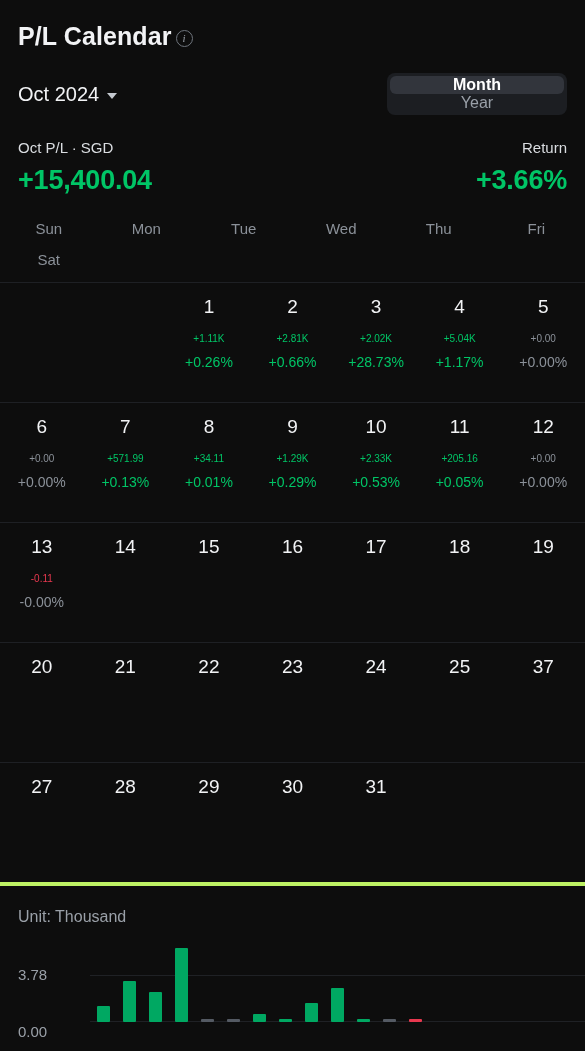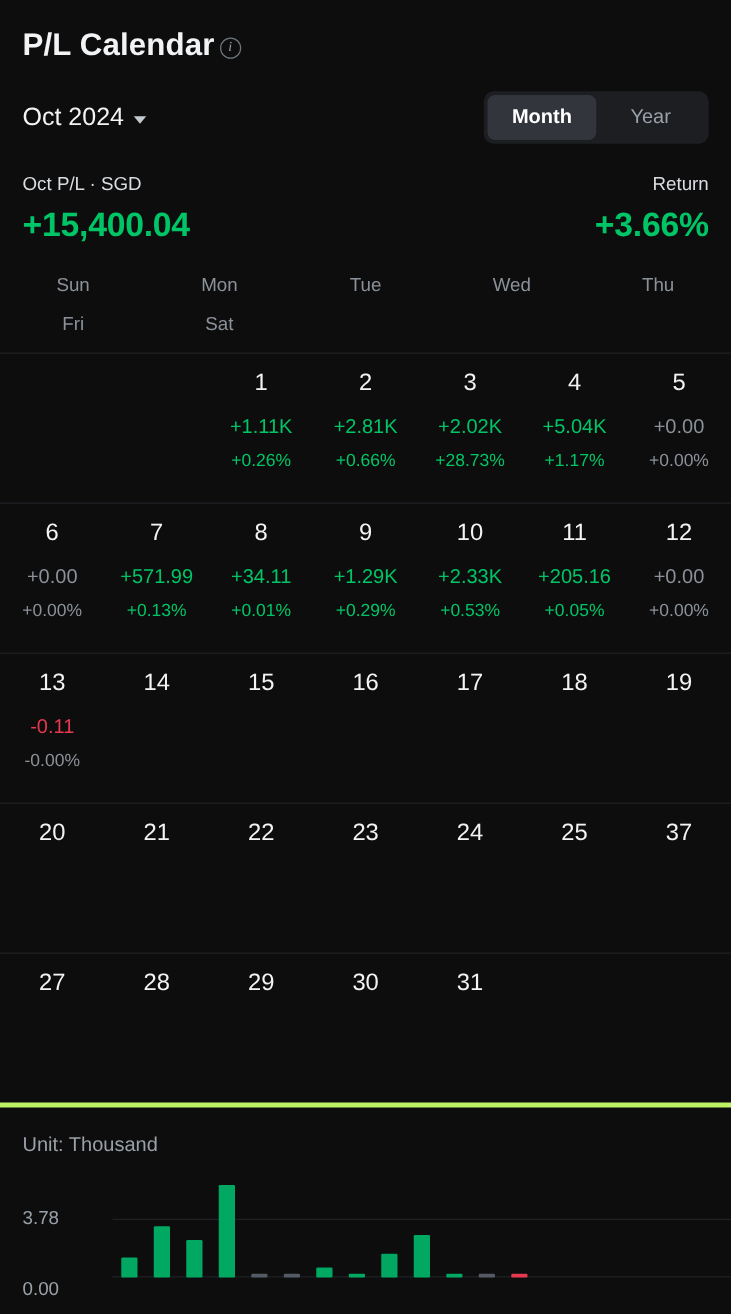--- a/index.html
+++ b/index.html
@@ -37,21 +37,21 @@
     display: flex; align-items: center; gap: 8px;
     font-size: 20px; color: #f2f3f5; cursor: pointer;
   }
   .caret-down {
     width: 0; height: 0;
     border-left: 5px solid transparent; border-right: 5px solid transparent;
     border-top: 6px solid #c4c9cf; margin-top: 4px;
   }
   .seg-control {
     display: flex; background: #1c1e22; border-radius: 8px; padding: 3px;
-    width: 180px; height: 42px;
+    width: 180px; height: 42px; flex-direction: column;
   }
   .seg {
     flex: 1; display: flex; align-items: center; justify-content: center;
     font-size: 16px; border-radius: 6px; color: #9aa0a8; cursor: pointer;
   }
   .seg.active { background: #32353c; color: #ffffff; font-weight: bold; }
 
   
   .summary {
     display: flex; justify-content: space-between; align-items: flex-start;
@@ -59,37 +59,37 @@
   }
   .sum-col.right { text-align: right; }
   .sum-label { font-size: 15px; color: #dadde1; }
   .sum-value { font-size: 27px; font-weight: bold; margin-top: 9px; letter-spacing: -.2px; }
   .pos { color: #00c566; }
   .neg { color: #e8384f; }
   .zero { color: #8b9199; }
 
   
   .weekdays {
-    display: grid; grid-template-columns: repeat(5, 1fr);
+    display: grid; grid-template-columns: repeat(6, 1fr);
     padding: 24px 0 0 0;
   }
   .weekday {
     text-align: center; font-size: 15px; color: #8b9199; padding-bottom: 14px;
   }
   .week-row {
     display: grid; grid-template-columns: repeat(7, 1fr);
     border-top: 1px solid #1e2024;
     height: 120px;
   }
   .day-cell {
     display: flex; flex-direction: column; align-items: center;
     padding-top: 14px;
   }
   .day-num { font-size: 19px; color: #f2f3f5; line-height: 1; }
-  .day-pl { font-size: 16px; margin-top: 18px; line-height: 1; }
+  .day-pl { font-size: 10px; margin-top: 18px; line-height: 1; }
   .day-pct { font-size: 14px; margin-top: 11px; line-height: 1; }
 
   
   .chart-section { border-top: 4px solid #bef264; padding: 22px 0 0 0; }
   .chart-unit { font-size: 16px; color: #9aa0a8; padding-left: 18px; }
   .chart-area {
     position: relative; margin-top: 22px; height: 88px; padding-left: 18px;
   }
   .y-axis {
     position: absolute; left: 18px; top: 0; width: 52px; height: 100%;

